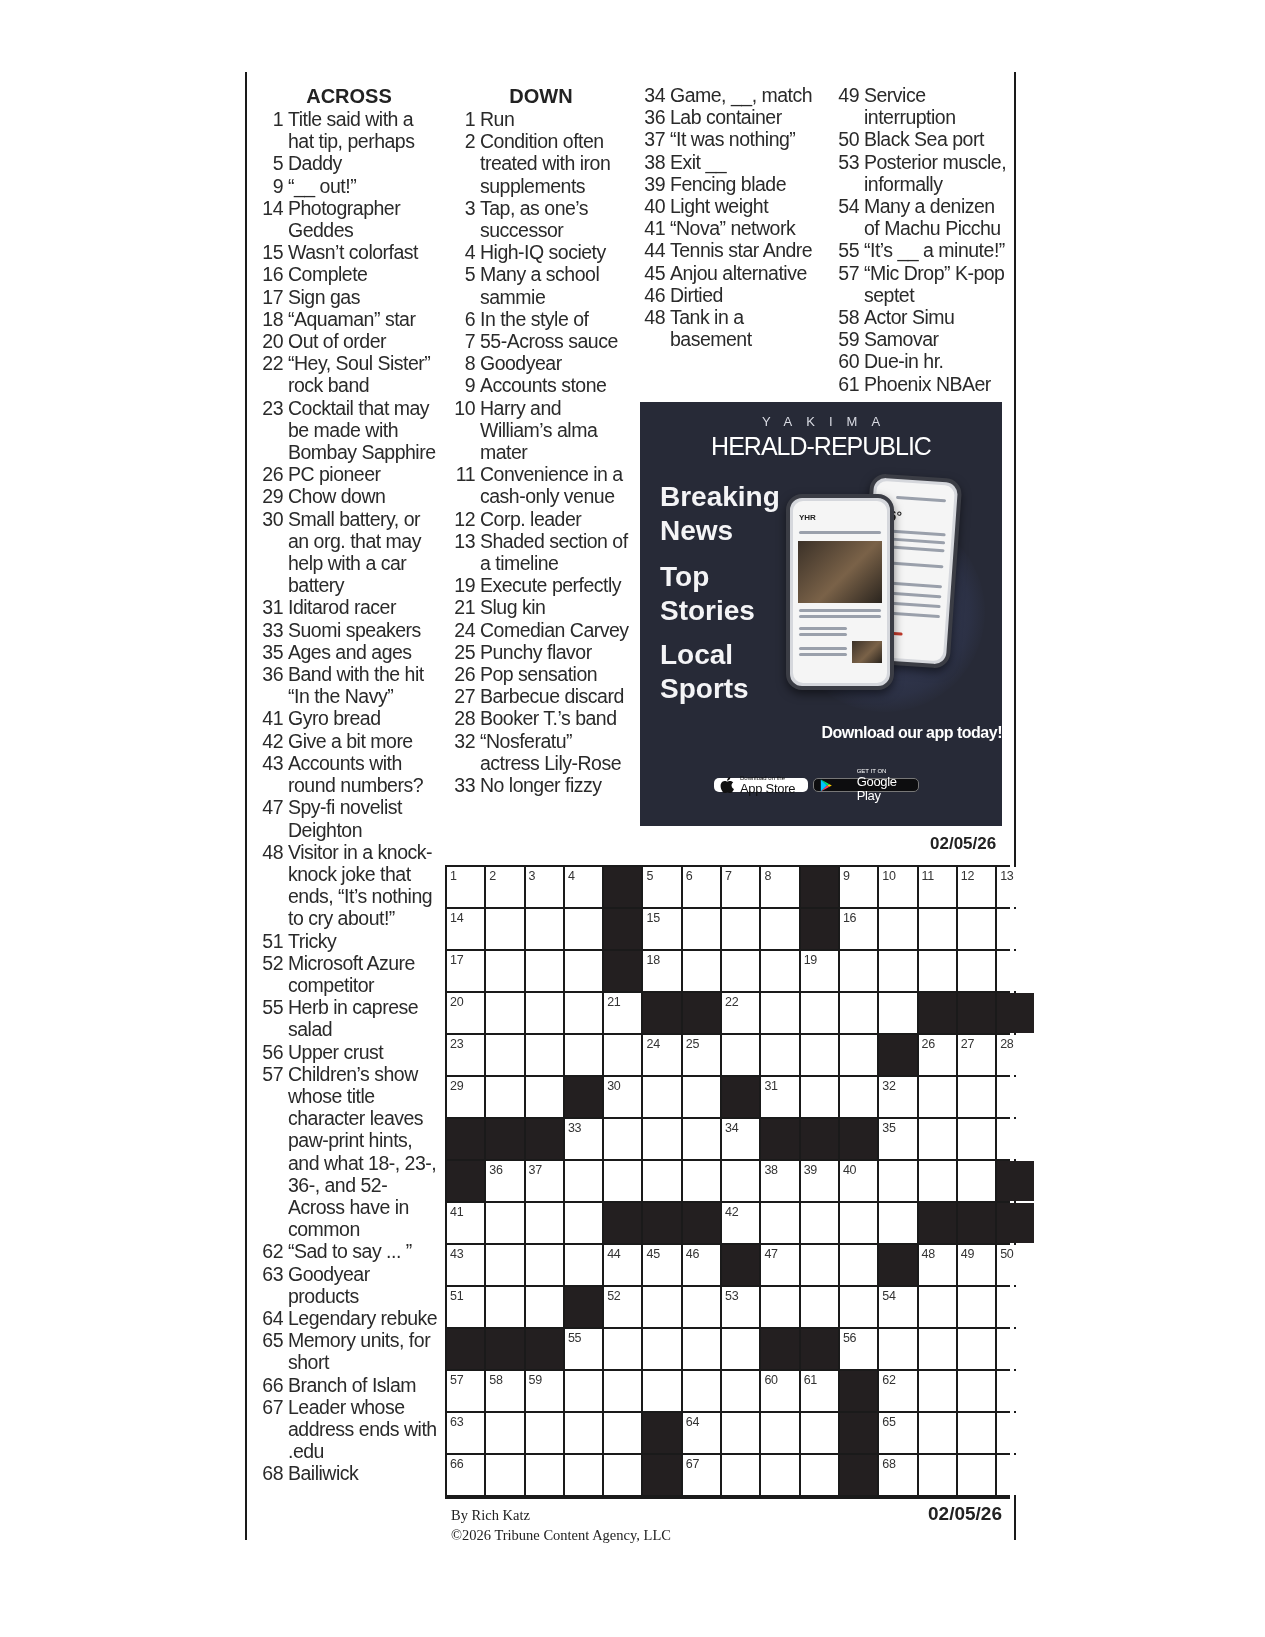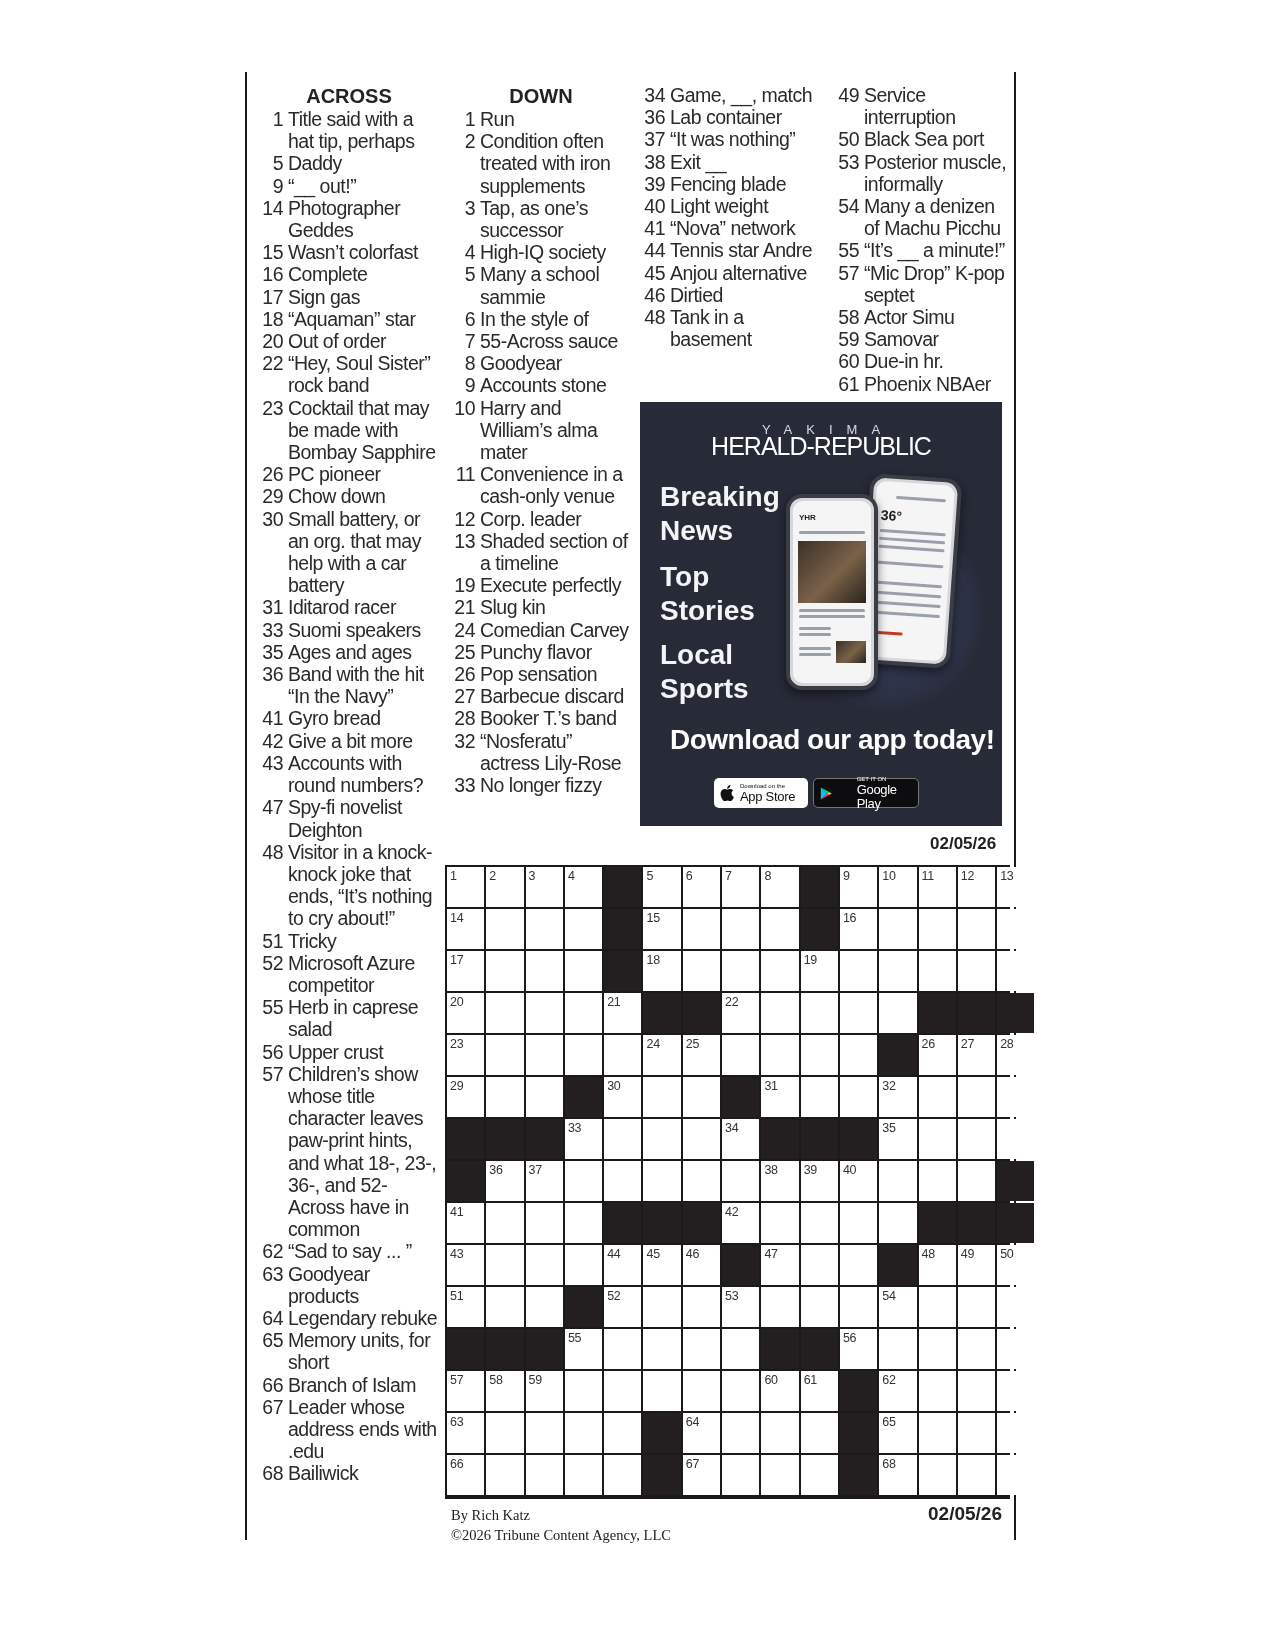--- a/index.html
+++ b/index.html
@@ -18,30 +18,30 @@
   #col-across { left: 258px; top: 84px; width: 182px; }
   #col-across .num { width: 30px; }
   #col-down { left: 448px; top: 84px; width: 186px; }
   #col-down .num { width: 32px; }
   #col-down2 { left: 640px; top: 84px; width: 180px; }
   #col-down2 .num { width: 30px; }
   #col-down3 { left: 834px; top: 84px; width: 180px; }
   #col-down3 .num { width: 30px; }
 
   .ad { position: absolute; left: 640px; top: 402px; width: 362px; height: 424px; background: #272a37; color: #fff; overflow: hidden; }
-  .ad .ya { position: absolute; top: 12px; left: 0; right: 0; text-align: center; font-size: 13px; letter-spacing: 14px; color: #d9dbe3; padding-left: 14px; margin-top: 8px; }
+  .ad .ya { position: absolute; top: 12px; left: 0; right: 0; text-align: center; font-size: 13px; letter-spacing: 14px; color: #d9dbe3; padding-left: 14px; }
   .ad .hr { position: absolute; top: 30px; left: 0; right: 0; text-align: center; font-size: 25px; letter-spacing: -1px; color: #fff; }
   .ad .feat { position: absolute; left: 20px; font-size: 28px; font-weight: bold; line-height: 34px; color: #f4f4f6; }
   .ad .glow { position: absolute; left: 145px; top: 110px; width: 200px; height: 200px; border-radius: 50%; background: radial-gradient(circle, #3a4160 0%, #2c3145 60%, rgba(39,42,55,0) 72%); }
   .phone { position: absolute; border-radius: 16px; background: #d5d7dc; border: 4px solid #3b3d45; box-shadow: 0 4px 10px rgba(0,0,0,.5); overflow: hidden; }
   .phone .screen { position: absolute; inset: 3px; background: #f5f5f5; border-radius: 10px; overflow: hidden; }
   .phone .bar { position: absolute; left: 6px; right: 6px; height: 3px; background: #9aa0ab; border-radius: 2px; }
   .phone .photo { position: absolute; left: 5px; right: 5px; background: linear-gradient(135deg, #3b3128, #7a6248 55%, #2a241e); }
-  .ad .cta { position: absolute; top: 322px; left: 0; right: 0; text-align: left; font-size: 28px; font-weight: bold; letter-spacing: -0.5px; color: #fff; padding-left: 30px; }
-  .store { position: absolute; top: 376px; height: 30px; border-radius: 5px; display: flex; align-items: center; padding: 0 8px 0 6px; gap: 6px; }
+  .ad .cta { position: absolute; top: 322px; left: 0; right: 0; text-align: right; font-size: 16px; font-weight: bold; letter-spacing: -0.5px; color: #fff; padding-left: 30px; }
+  .store { position: absolute; top: 376px; height: 14px; border-radius: 5px; display: flex; align-items: center; padding: 0 8px 0 6px; gap: 6px; }
   .store.apple { left: 74px; width: 94px; background: #ffffff; color: #111; }
   .store.google { left: 173px; width: 106px; background: #0d0d0f; color: #fff; border: 1px solid #777; gap: 24px; }
   .store .small { font-size: 6px; line-height: 7px; display: block; letter-spacing: 0; }
   .store .big { font-size: 13px; line-height: 14px; display: block; letter-spacing: -0.3px; }
 
   .date-top { position: absolute; left: 930px; top: 834px; font-size: 17px; font-weight: bold; color: #222; }
 
   .grid { position: absolute; left: 445px; top: 865px; display: grid; grid-template-columns: repeat(15, 37.3px); grid-template-rows: repeat(15, 40px); border: 2px solid #1a1a1a; background: #1a1a1a; gap: 2px; width: 565px; height: 634px; }
   .cell { background: #fff; position: relative; }
   .cell.black { background: #231f20; }
@@ -417,21 +417,21 @@
         <div class="bar" style="top:56px;"></div>
       <div class="bar" style="top:64px;"></div>
         <div class="bar" style="top:80px;"></div>
       <div class="bar" style="top:100px;"></div>
         <div class="bar" style="top:110px;"></div>
       <div class="bar" style="top:120px;"></div>
         <div class="bar" style="top:130px;"></div>
       <div class="bar" style="top:150px; background:#c0392b; width:30px;"></div>
     </div>
   </div>
-  <div class="phone" style="left:146px; top:92px; width:92px; height:196px;">
+  <div class="phone" style="left:146px; top:92px; width:108px; height:196px;">
     <div class="screen">
       <div style="position:absolute; left:6px; top:12px; font-size:8px; font-weight:bold; color:#222;">YHR</div>
       <div class="bar" style="top:30px;"></div>
       <div class="photo" style="top:40px; height:62px;"></div>
       <div class="bar" style="top:108px;"></div>
         <div class="bar" style="top:114px;"></div>
       <div class="bar" style="top:126px; right:40px;"></div>
         <div class="bar" style="top:132px; right:40px;"></div>
       <div class="bar" style="top:146px; right:40px;"></div>
         <div class="bar" style="top:152px; right:40px;"></div>

